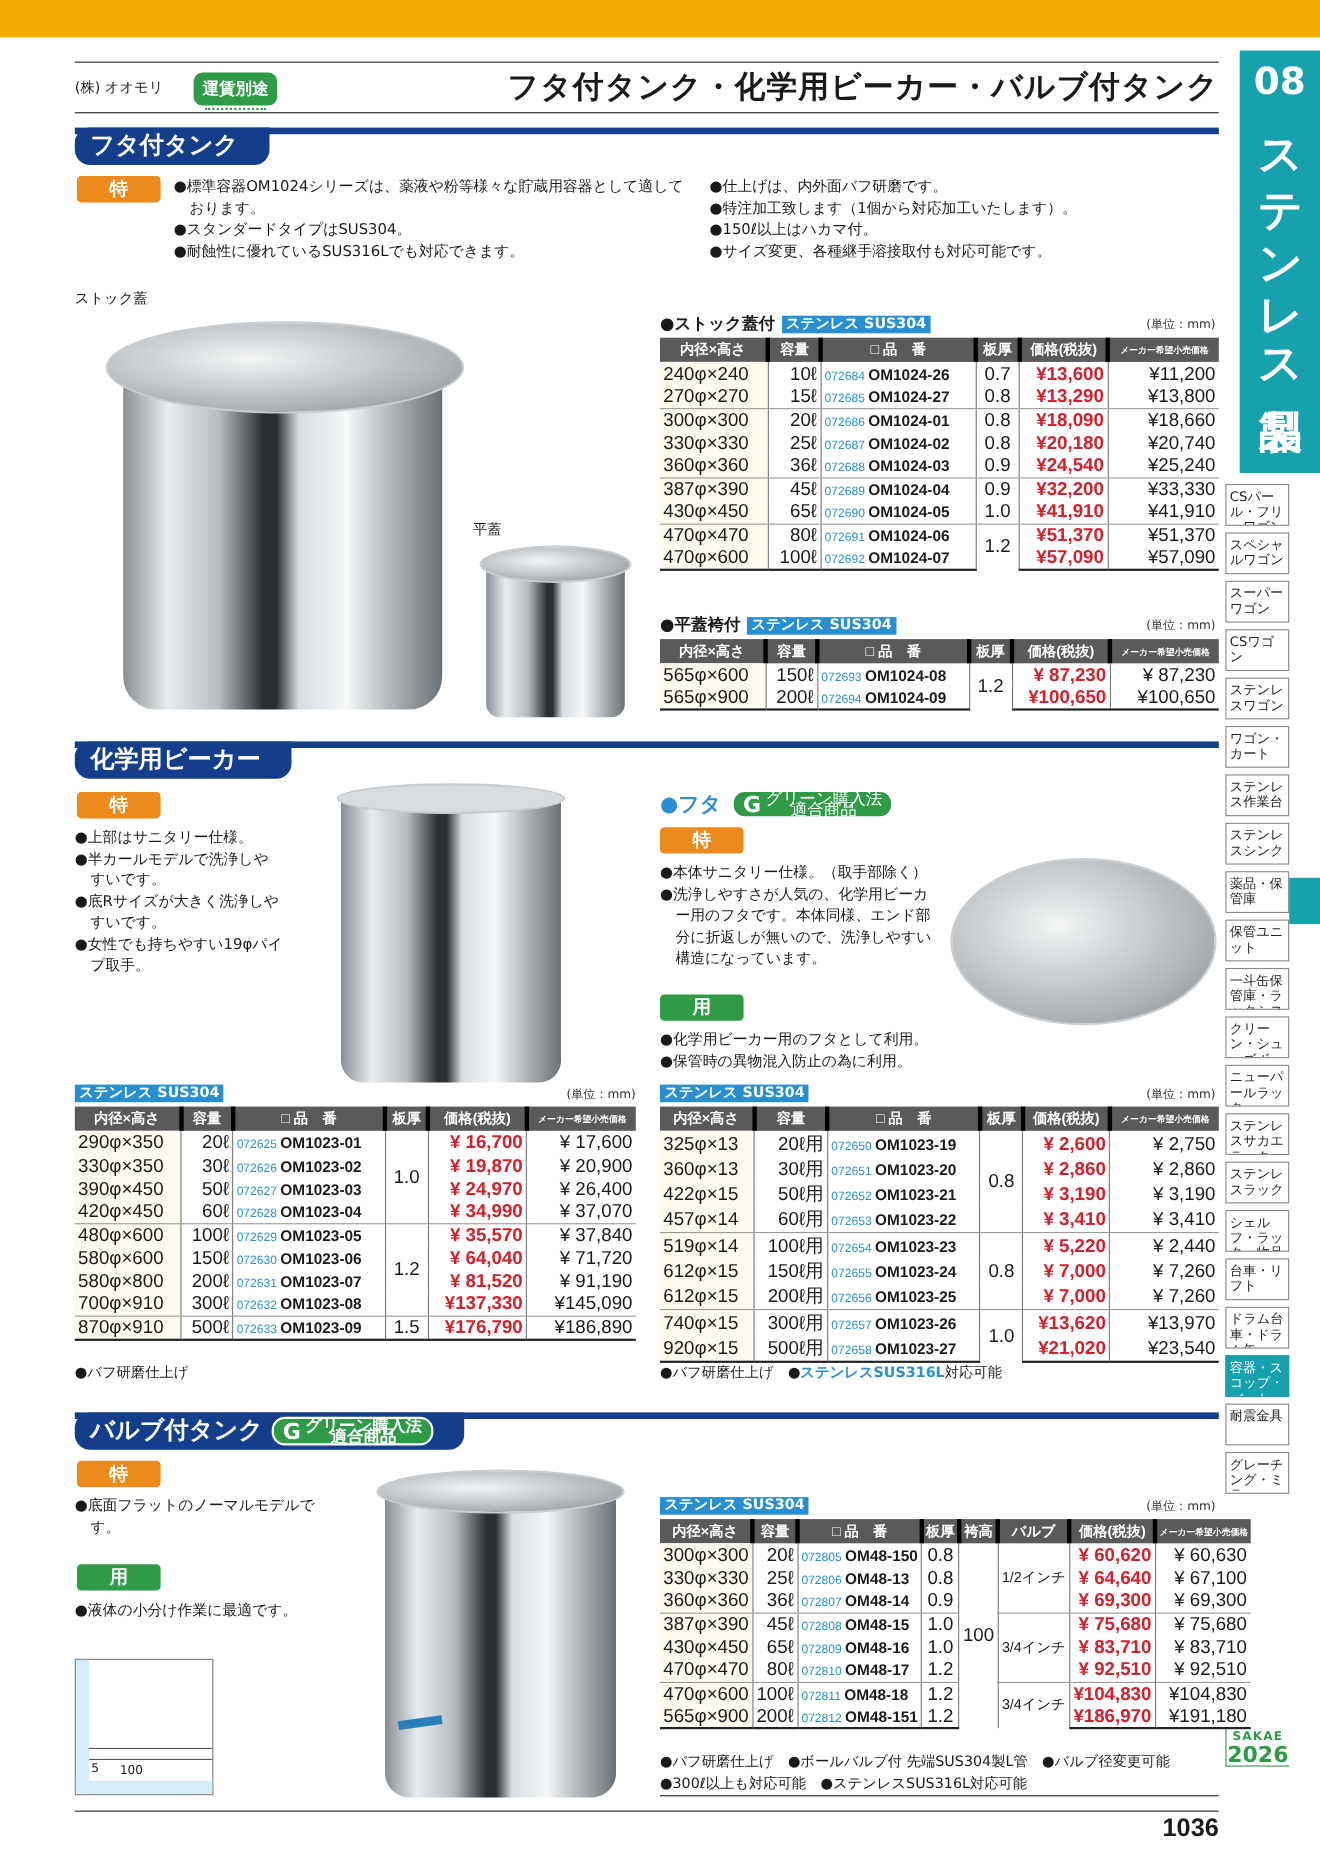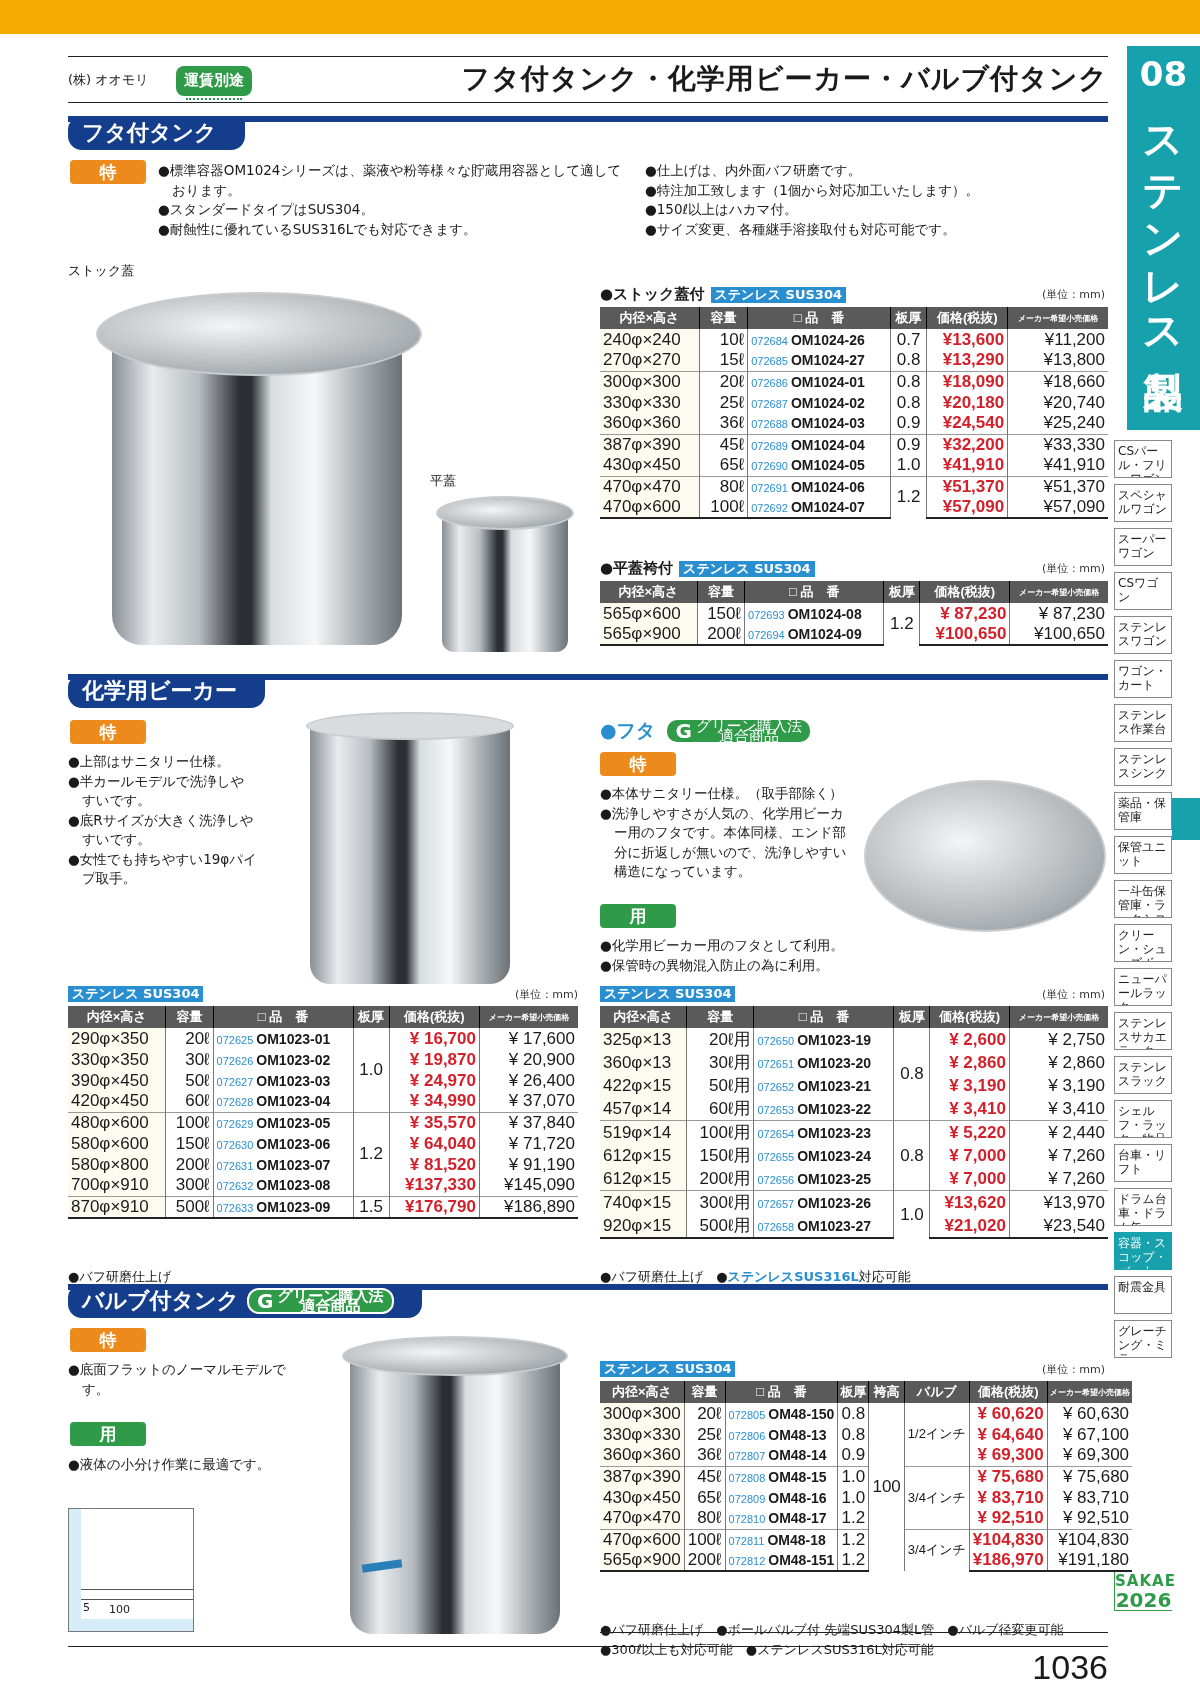--- a/index.html
+++ b/index.html
@@ -12,60 +12,60 @@
   .page-title { position: absolute; right: 92px; top: 60px; font-size: 28px; font-weight: bold; letter-spacing: 1px; }
 
   .cat-tab { position: absolute; left: 1127px; top: 46px; width: 73px; height: 384px; background: #17a1ad; color: #fff; text-align: center; }
   .cat-tab .num { font-size: 34px; font-weight: bold; margin-top: 8px; }
   .cat-tab .vert { writing-mode: vertical-rl; font-size: 40px; font-weight: bold; margin: 8px auto 0; line-height: 1; letter-spacing: 2px; }
   .side-index { position: absolute; left: 1114px; top: 440px; width: 58px; }
   .side-index .it { border: 1px solid #888; background: #fff; font-size: 12px; line-height: 14px; padding: 3px 3px; margin-bottom: 6px; height: 38px; overflow: hidden; color: #222; }
   .side-index .it.active { background: #17a1ad; color: #fff; border-color: #17a1ad; }
   .side-marker { position: absolute; left: 1172px; top: 798px; width: 28px; height: 42px; background: #17a1ad; }
   .sakae { position: absolute; left: 1114px; top: 1572px; width: 58px; color: #2f9a48; font-weight: bold; text-align: center; border-left: 1px solid #2f9a48; border-bottom: 1px solid #2f9a48; }
-  .sakae .s1 { font-size: 15px; letter-spacing: 1px; }
+  .sakae .s1 { font-size: 11px; letter-spacing: 1px; }
   .sakae .s2 { font-size: 20px; line-height: 20px; }
 
   .sec-head { position: absolute; left: 68px; height: 34px; }
   .sec-head .bar { position: absolute; left: 0; right: 0; top: 0; height: 6px; background: #143e8c; }
   .sec-head .pill { position: absolute; left: 0; top: 0; height: 34px; background: #143e8c; color: #fff; border-radius: 14px 0 14px 14px; padding: 0 28px 0 14px; font-size: 22px; line-height: 34px; font-weight: bold; display: flex; align-items: center; gap: 8px; }
   .g-badge { display: inline-flex; align-items: center; background: #2f9a48; color: #fff; border-radius: 12px; padding: 1px 8px; height: 26px; border: 2px solid #fff; }
   .g-badge .g { font-size: 20px; font-weight: bold; margin-right: 4px; }
   .g-badge .t { font-size: 15px; line-height: 10px; text-align: center; }
   .lbl-orange { display: inline-block; background: #ec8a1c; color: #fff; font-size: 17px; font-weight: bold; width: 76px; height: 24px; line-height: 24px; text-align: center; border-radius: 4px; letter-spacing: 10px; padding-left: 10px; }
   .lbl-green { display: inline-block; background: #2f9a48; color: #fff; font-size: 17px; font-weight: bold; width: 76px; height: 24px; line-height: 24px; text-align: center; border-radius: 4px; letter-spacing: 10px; padding-left: 10px; }
   .abs { position: absolute; }
   .bul { font-size: 13.5px; line-height: 19.5px; }
   .bul div { padding-left: 14px; text-indent: -14px; }
   .blue { color: #2a8fd0; font-weight: bold; }
   .mat-tag { display: inline-block; background: #2a8fd0; color: #fff; font-size: 13px; font-weight: bold; padding: 0 4px; line-height: 16px; }
   .unit { font-size: 11px; color: #333; }
   .tbl-title { font-size: 15px; font-weight: bold; }
 
   table.spec { border-collapse: collapse; position: absolute; font-family: "Liberation Sans", sans-serif; }
-  table.spec th { background: #5a5a5a; color: #fff; font-size: 13px; font-weight: bold; height: 22px; border-right: 1px solid #000000; padding: 0 2px; white-space: nowrap; }
+  table.spec th { background: #5a5a5a; color: #fff; font-size: 13px; font-weight: bold; height: 22px; border-right: 4px solid #000000; padding: 0 2px; white-space: nowrap; }
   table.spec th.mk { font-size: 8px; line-height: 9px; }
   table.spec td { font-size: 17px; height: 21px; padding: 0 3px; white-space: nowrap; border-right: 1px solid #777; }
   table.spec td:last-child, table.spec th:last-child { border-right: none; }
   table.spec tr.gs td { border-top: 1px solid #999; }
   table.spec tbody tr:last-child td { border-bottom: 2px solid #222; }
   td.dim { background: #fdfaf0; }
   td.cap { text-align: right; }
   td.code { text-align: left; }
   td.code .jan { color: #2a8fd0; font-size: 11px; margin-right: 3px; }
   td.code .pn { font-weight: bold; font-size: 14px; }
   td.thk, td.hak, td.valve { text-align: center; }
   td.price { color: #d4202a; font-weight: bold; font-size: 19px; text-align: right; }
   td.retail { text-align: right; font-size: 14px; margin-top: 16px; }
-  .note { font-size: 13px; margin-top: 29px; }
+  .note { font-size: 13px; }
 
   .img { position: absolute; border-radius: 6px; }
   .steel { background: linear-gradient(90deg, #8a8f94 0%, #e8ecef 14%, #b7bcc0 30%, #2b2f33 44%, #2b2f33 48%, #d8dde0 55%, #f5f7f8 70%, #9ea4a8 88%, #6c7176 100%); }
   .lid { position: absolute; border-radius: 50%; background: radial-gradient(ellipse at 40% 40%, #f3f5f6, #a9aeb2 70%, #7d8286); border: 2px solid #c9cdd0; }
-  .footer-num { position: absolute; right: 92px; top: 1648px; font-size: 34px; font-weight: normal; font-family: "Liberation Sans", sans-serif; }
+  .footer-num { position: absolute; right: 92px; top: 1648px; font-size: 23px; font-weight: bold; font-family: "Liberation Sans", sans-serif; }
   .diagram { position: absolute; left: 68px; top: 1508px; width: 126px; height: 124px; border: 1px solid #777; background: #fff; }
 </style>
 </head>
 <body>
 
 <div class="topbar"></div>
 <div class="rule" style="left:68px;top:56px;width:1040px;height:1px;"></div>
 <div class="maker">(株) オオモリ</div>
 <div class="fee-badge">運賃別途</div>
 <div class="page-title">フタ付タンク・化学用ビーカー・バルブ付タンク</div>

